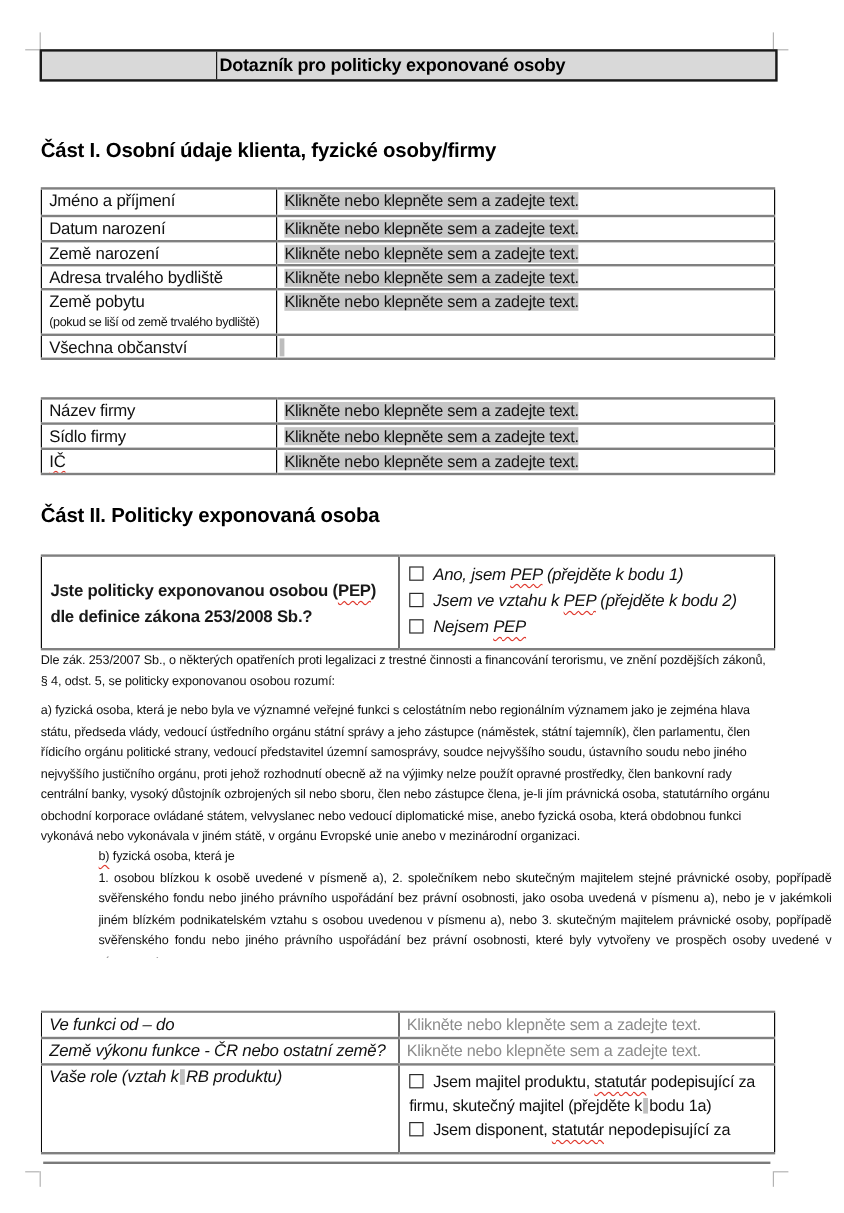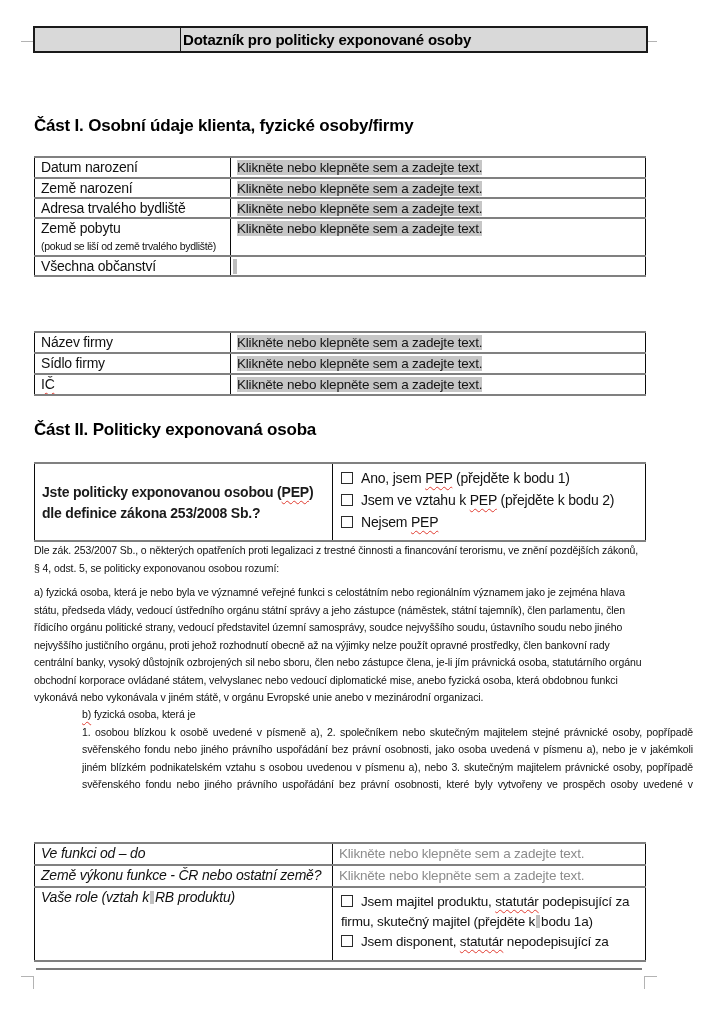--- a/index.html
+++ b/index.html
@@ -6,21 +6,21 @@
   .page {
     position:relative; width:703px; height:1011px; background:#fff;
     font-family:"Liberation Sans", sans-serif; color:#1a1a1a; overflow:hidden;
     letter-spacing:-0.2px;
   }
   .abs { position:absolute; }
   
   .mark { position:absolute; background:#b3b3b3; }
   
   .hdr-table {
-    position:absolute; left:33px; top:26px; width:615px; height:27px;
+    position:absolute; left:33px; top:41px; width:615px; height:27px;
     background:#d9d9d9; border:2px solid #1a1a1a; box-sizing:border-box;
     display:flex; align-items:center;
   }
   .hdr-left { width:146px; height:100%; border-right:1px solid #1a1a1a; box-sizing:border-box; }
   .hdr-title { flex:1; padding-left:2px; font-size:15px; font-weight:bold; color:#000; white-space:nowrap; }
   
   table.frm { border-collapse:collapse; table-layout:fixed; width:611px; background:#fff; }
   table.frm td {
     border-top:2px solid #808080; border-bottom:2px solid #808080;
     border-left:1px solid #0a0a0a; border-right:1px solid #0a0a0a;
@@ -74,20 +74,24 @@
   </div>
 
   <div class="heading" style="top:116px;">Část I. Osobní údaje klienta, fyzické osoby/firmy</div>
 
   <table class="frm abs" style="left:34px; top:156px;">
     <colgroup>
         <col style="width:196px">
         <col style="width:415px">
       </colgroup>
     <tbody>
+        <tr>
+      <td class="lbl" style="height:19px;">Jméno a příjmení</td>
+      <td><span class="ph-hl">Klikněte nebo klepněte sem a zadejte text.</span></td>
+    </tr>
     <tr>
       <td class="lbl" style="height:17px;">Datum narození</td>
       <td><span class="ph-hl">Klikněte nebo klepněte sem a zadejte text.</span></td>
     </tr>
     <tr>
       <td class="lbl" style="height:16px;">Země narození</td>
       <td><span class="ph-hl">Klikněte nebo klepněte sem a zadejte text.</span></td>
     </tr>
     <tr>
       <td class="lbl" style="height:16px;margin-left:48px;">Adresa trvalého bydliště</td>
@@ -133,21 +137,21 @@
   <table class="frm abs" style="left:34px; top:462px;">
     <colgroup>
         <col style="width:298px">
         <col style="width:313px">
       </colgroup>
     <tbody>
         <tr>
       <td class="q-cell" style="height:62px; vertical-align:middle;">
         <span>Jste politicky exponovanou osobou (</span><span class="sq">PEP</span><span>) dle definice zákona 253/2008 Sb.?</span>
       </td>
-      <td style="padding:3px 18px 2px 8px;">
+      <td style="padding:3px 18px 2px 8px;font-style:italic;">
         <div class="opt-line">
           <span class="cb"></span><span>Ano, jsem </span><span class="sq">PEP</span><span> (přejděte k bodu 1)</span>
         </div>
         <div class="opt-line">
           <span class="cb"></span><span>Jsem ve vztahu k </span><span class="sq">PEP</span><span> (přejděte k bodu 2)</span>
         </div>
         <div class="opt-line">
           <span class="cb"></span><span>Nejsem </span><span class="sq">PEP</span><span></span>
         </div>
       </td>

